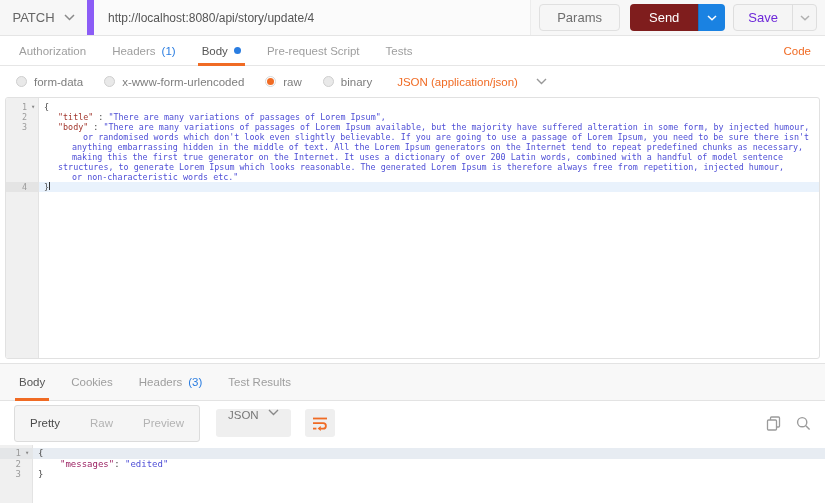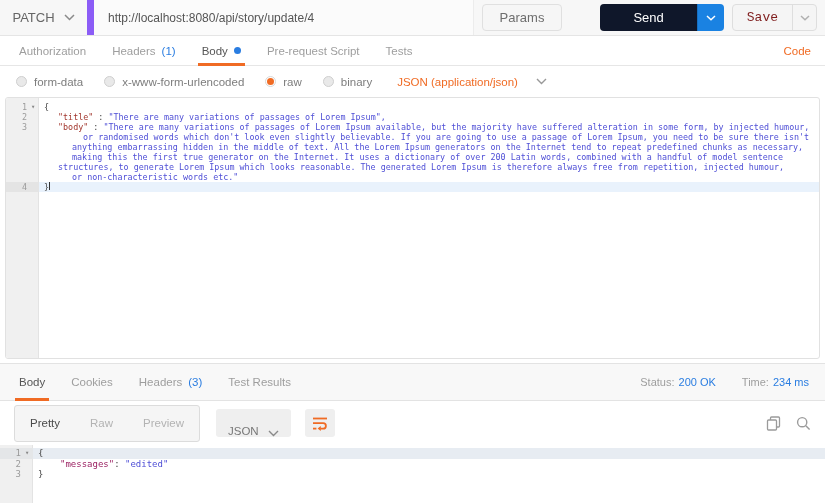--- a/index.html
+++ b/index.html
@@ -13,27 +13,27 @@
     gap:9px; color:#666; font-size:13px; border-right:7px solid #8b5cf6; cursor:pointer; }
   .urlbox { flex:1; background:#fbfbfb; display:flex; align-items:center;
     padding:0 14px; border-right:1px solid #ececec; }
   .urlbox input { border:none; background:transparent; width:100%; font-size:12px;
     color:#555; outline:none; font-family:"Liberation Sans", sans-serif; }
   .btn { display:flex; align-items:center; justify-content:center; font-size:13px;
     cursor:pointer; }
   .params-btn { margin:4px 6px 4px 8px; padding:0 17px; background:#f6f6f6;
     border:1px solid #e0e0e0; border-radius:4px; color:#6e6e6e; }
   .send-group { display:flex; margin:4px 4px; }
-  .send-main { background:#0f172a; color:#fff; padding:0 33px; border-radius:4px 0 0 4px;
-    font-size:13px;margin-left:28px; }
+  .send-main { background:#7f1d1d; color:#fff; padding:0 19px; border-radius:4px 0 0 4px;
+    font-size:13px; }
   .send-caret { background:#1a82e2; width:27px; border-left:1px solid rgba(0,0,0,.14);
     border-radius:0 4px 4px 0; color:#fff; }
   .save-group { display:flex; margin:4px 8px 4px 4px; border:1px solid #dedede;
     border-radius:4px; background:#f5f5f5; overflow:hidden; }
-  .save-main { padding:0 14px; color:#7f1d1d;font-family:Liberation Mono, monospace; }
+  .save-main { padding:0 14px; color:#6d28d9; }
   .save-caret { width:24px; border-left:1px solid #dedede; color:#aaa; }
 
   
   .tabs-row { height:30px; display:flex; align-items:stretch; border-bottom:1px solid #e6e6e6;
     padding-left:6px; background:#fff; }
   .rtab { padding:0 13px; display:flex; align-items:center; gap:6px; color:#9e9e9e;
     font-size:11.5px; position:relative; cursor:pointer; }
   .rtab .cnt { color:#2a7de1; }
   .rtab.active { color:#565656; }
   .rtab.active::after { content:""; position:absolute; left:9px; right:9px; bottom:-1px;
@@ -83,21 +83,21 @@
     margin-right:16px; font-size:11px; color:#9e9e9e; }
   .meta-val { color:#2a7de1; margin-left:4px; }
   .resp-toolbar { height:44px; display:flex; align-items:center; padding:0 14px; gap:10px;
     background:#fff; }
   .seg-group { display:flex; border:1px solid #dcdcdc; border-radius:3px; background:#f5f5f5;
     height:37px; overflow:hidden; }
   .seg { padding:0 15px; display:flex; align-items:center; font-size:11.5px; color:#b3b3b3;
     cursor:pointer; }
   .seg.active { color:#4a4a4a; }
   .fmt-select { height:28px; background:#efefef; border-radius:3px; display:flex;
-    align-items:flex-end; gap:9px; padding:0 12px; font-size:11.5px; color:#777;
+    align-items:flex-start; gap:9px; padding:0 12px; font-size:11.5px; color:#777;
     margin-left:6px; cursor:pointer; }
   .wrap-btn { width:30px; height:28px; background:#efefef; border-radius:3px; display:flex;
     align-items:center; justify-content:center; margin-left:4px; cursor:pointer; }
   .toolbar-right { margin-left:auto; display:flex; gap:15px; align-items:center; }
   .icon-btn { cursor:pointer; display:flex; align-items:center; }
   .resp-editor { height:58px; position:relative; }
   .ed-res .ed-rows { padding-top:3px; }
   .ed-res .crow { height:10.5px; line-height:10.5px; font-size:9px; }
   .ed-res .crow.hl .cline { background:#e7ecf2; }
   .ed-res .crow.hl .gut { background:#e4e6e8; }
@@ -205,28 +205,20 @@
     <div class="rtab">
       <span>Cookies</span>
     </div>
     <div class="rtab">
       <span>Headers</span>
       <span class="cnt">(3)</span>
     </div>
     <div class="rtab">
       <span>Test Results</span>
     </div>
-    <div class="resp-meta">
-      <span>
-        <span>Status:</span><span class="meta-val">200 OK</span>
-      </span>
-      <span>
-        <span>Time:</span><span class="meta-val">234 ms</span>
-      </span>
-    </div>
   </div>
 
   <div class="resp-toolbar">
     <div class="seg-group">
       <div class="seg active">Pretty</div>
       <div class="seg">Raw</div>
       <div class="seg">Preview</div>
     </div>
     <div class="fmt-select">
       <span>JSON</span>

